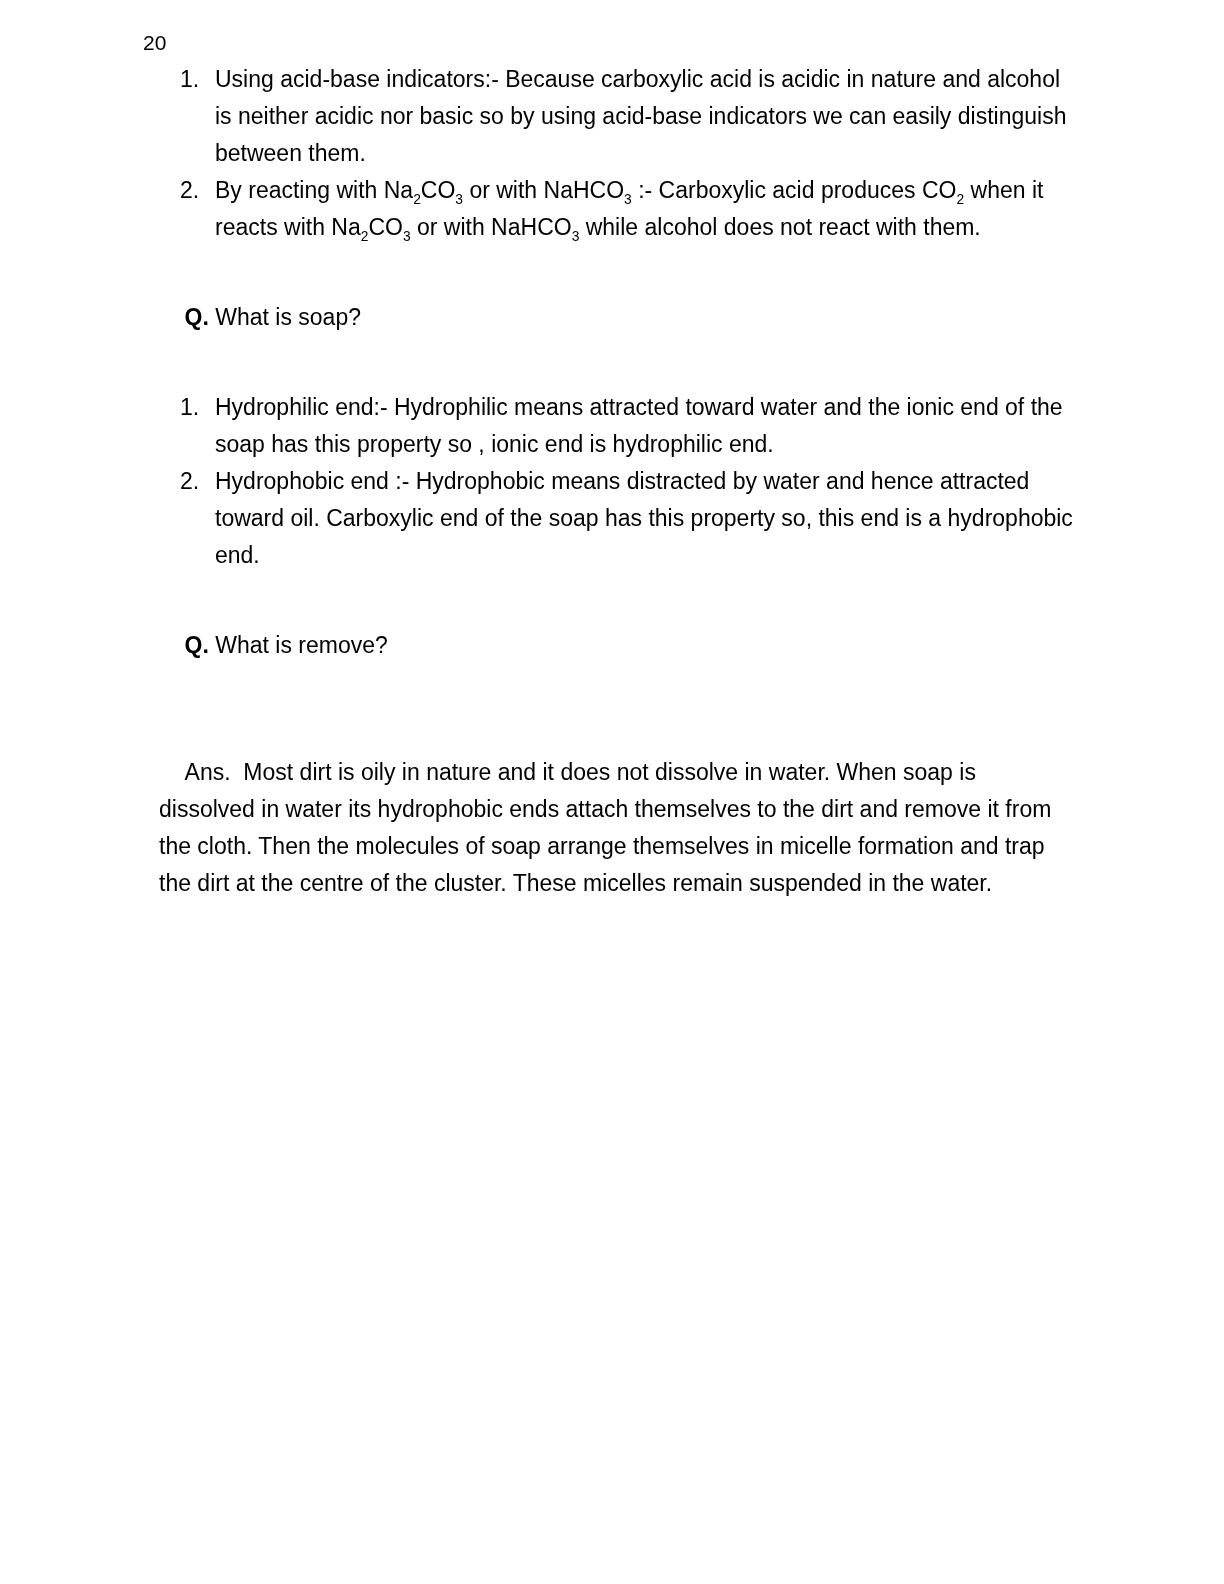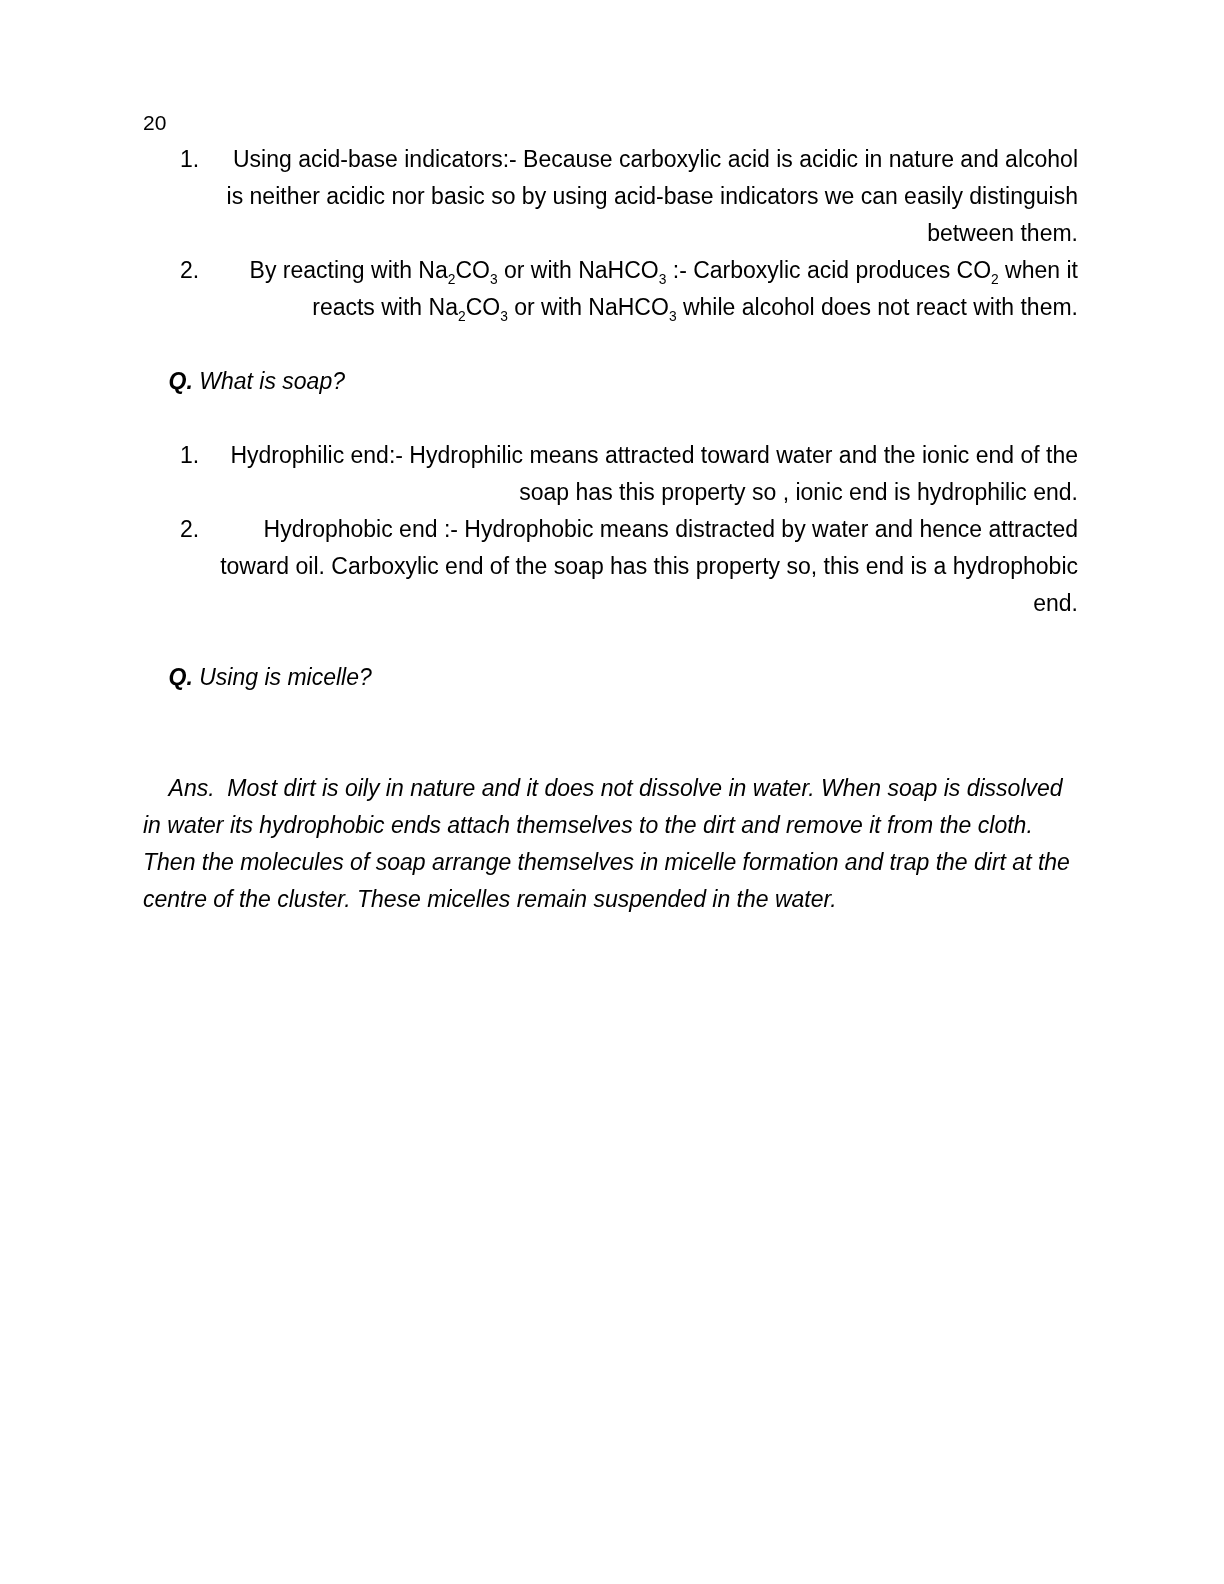--- a/index.html
+++ b/index.html
@@ -7,55 +7,53 @@
     padding: 0;
     background: #ffffff;
   }
   .page {
     position: relative;
     width: 1224px;
     height: 1279px;
     margin: 0 auto;
     background: #ffffff;
     box-sizing: border-box;
-    padding: 104px 146px 0 143px;
+    padding: 24px 146px 0 143px;
     font-family: "Liberation Sans", "DejaVu Sans", sans-serif;
     font-size: 23px;
     line-height: 37px;
     color: #000000;
     overflow: hidden;
   }
   .page-number {
     font-size: 21px;
   }
   p.para {
-    margin: 0;
+    margin: 16px;
     white-space: pre-wrap;
-    font-style: italic;
   }
   .gap-1 { margin-top: 37px; }
   .gap-2 { margin-top: 74px; }
   .first-list { margin-top: 38px; }
   ol.qlist {
     list-style: none;
     margin: 0;
     padding: 0 0 0 37px;
   }
   ol.qlist li {
     display: flex;
     align-items: flex-start;
   }
   ol.qlist .num {
     flex: 0 0 35px;
     white-space: pre;
   }
   ol.qlist .li-text {
     flex: 1 1 auto;
     white-space: pre-wrap;
-    text-align: right;
   }
   .bold { font-weight: bold; }
   sub {
     font-size: 0.6em;
     line-height: 0;
   }
 </style>
 </head>
 <body>
 
@@ -83,20 +81,20 @@
       <span class="num">1.</span>
       <div class="li-text">Hydrophilic end:- Hydrophilic means attracted toward water and the ionic end of the soap has this property so , ionic end is hydrophilic end.</div>
     </li>
     <li>
       <span class="num">2.</span>
       <div class="li-text">Hydrophobic end :- Hydrophobic means distracted by water and hence attracted toward oil. Carboxylic end of the soap has this property so, this end is a hydrophobic end.</div>
     </li>
   </ol>
 
   <p class="para gap-1">
-    <span class="bold">Q.</span><span> Using is micelle?</span>
+    <span class="bold">Q.</span><span> What is remove?</span>
   </p>
 
   <p class="para">
     <span>Ans.  Most dirt is oily in nature and it does not dissolve in water. When soap is dissolved in water its hydrophobic ends attach themselves to the dirt and remove it from the cloth. Then the molecules of soap arrange themselves in micelle formation and trap the dirt at the centre of the cluster. These micelles remain suspended in the water.</span>
   </p>
 
 </div>
 
 </body></html>

